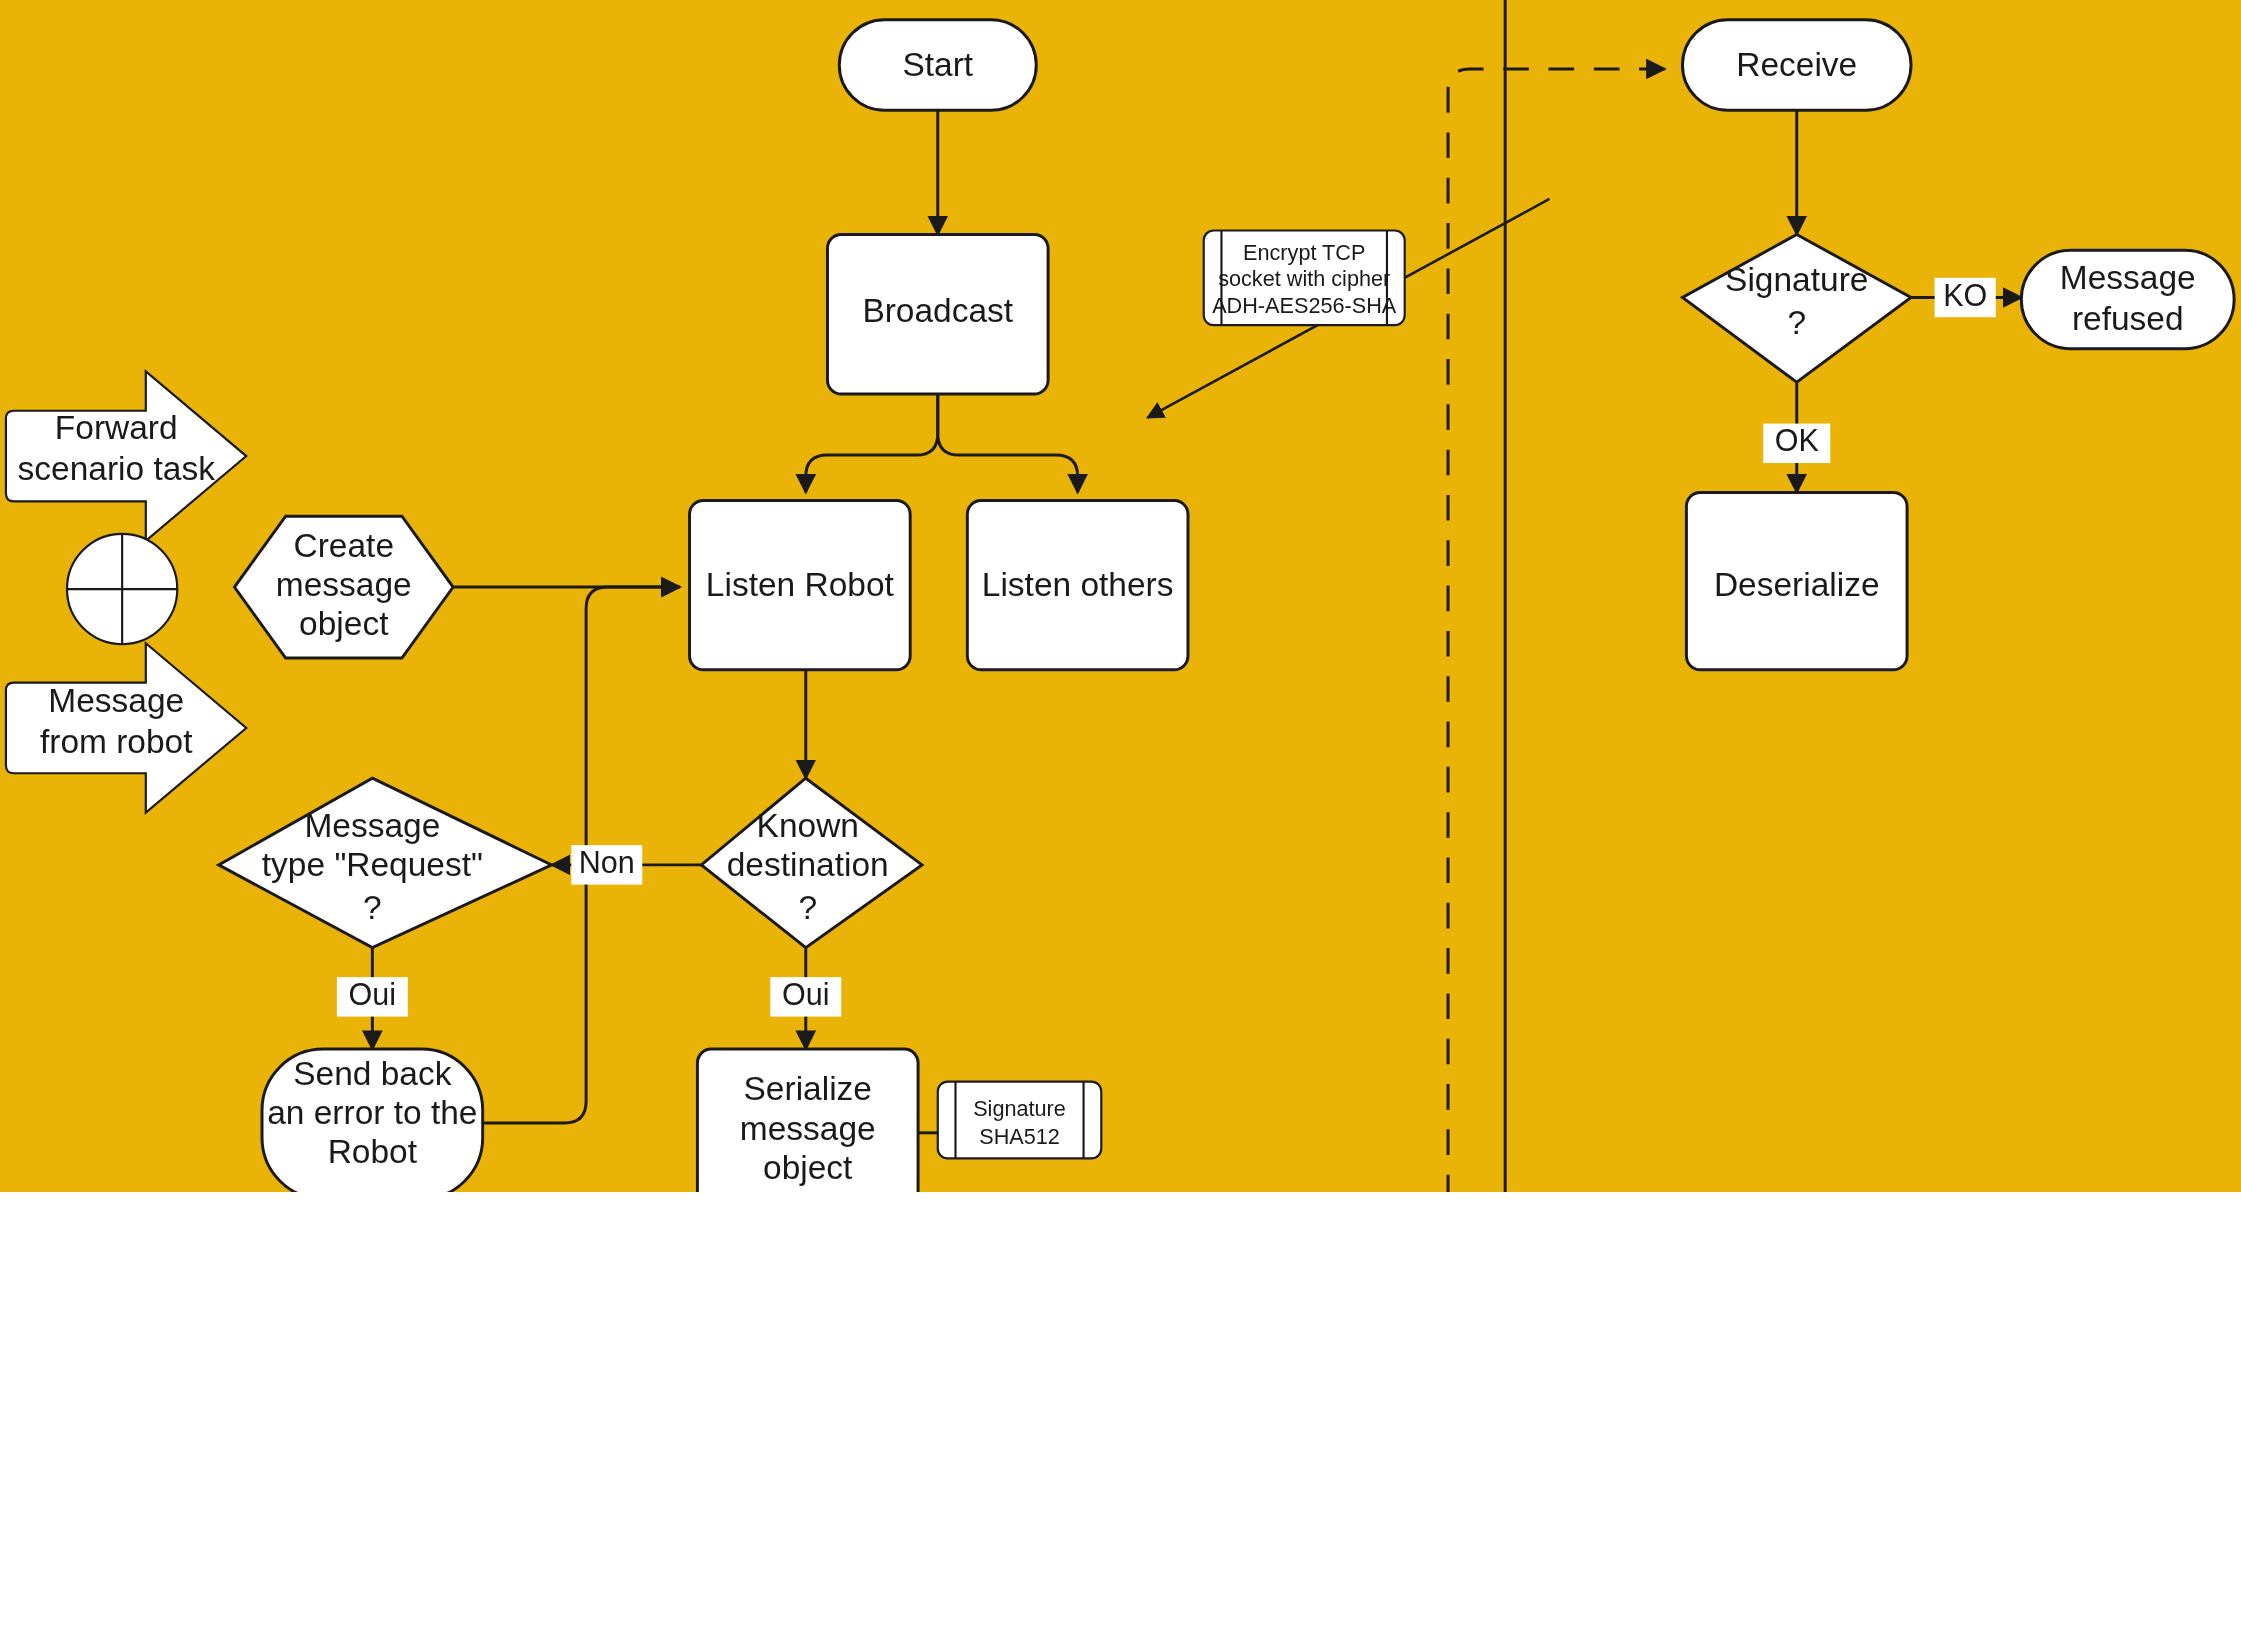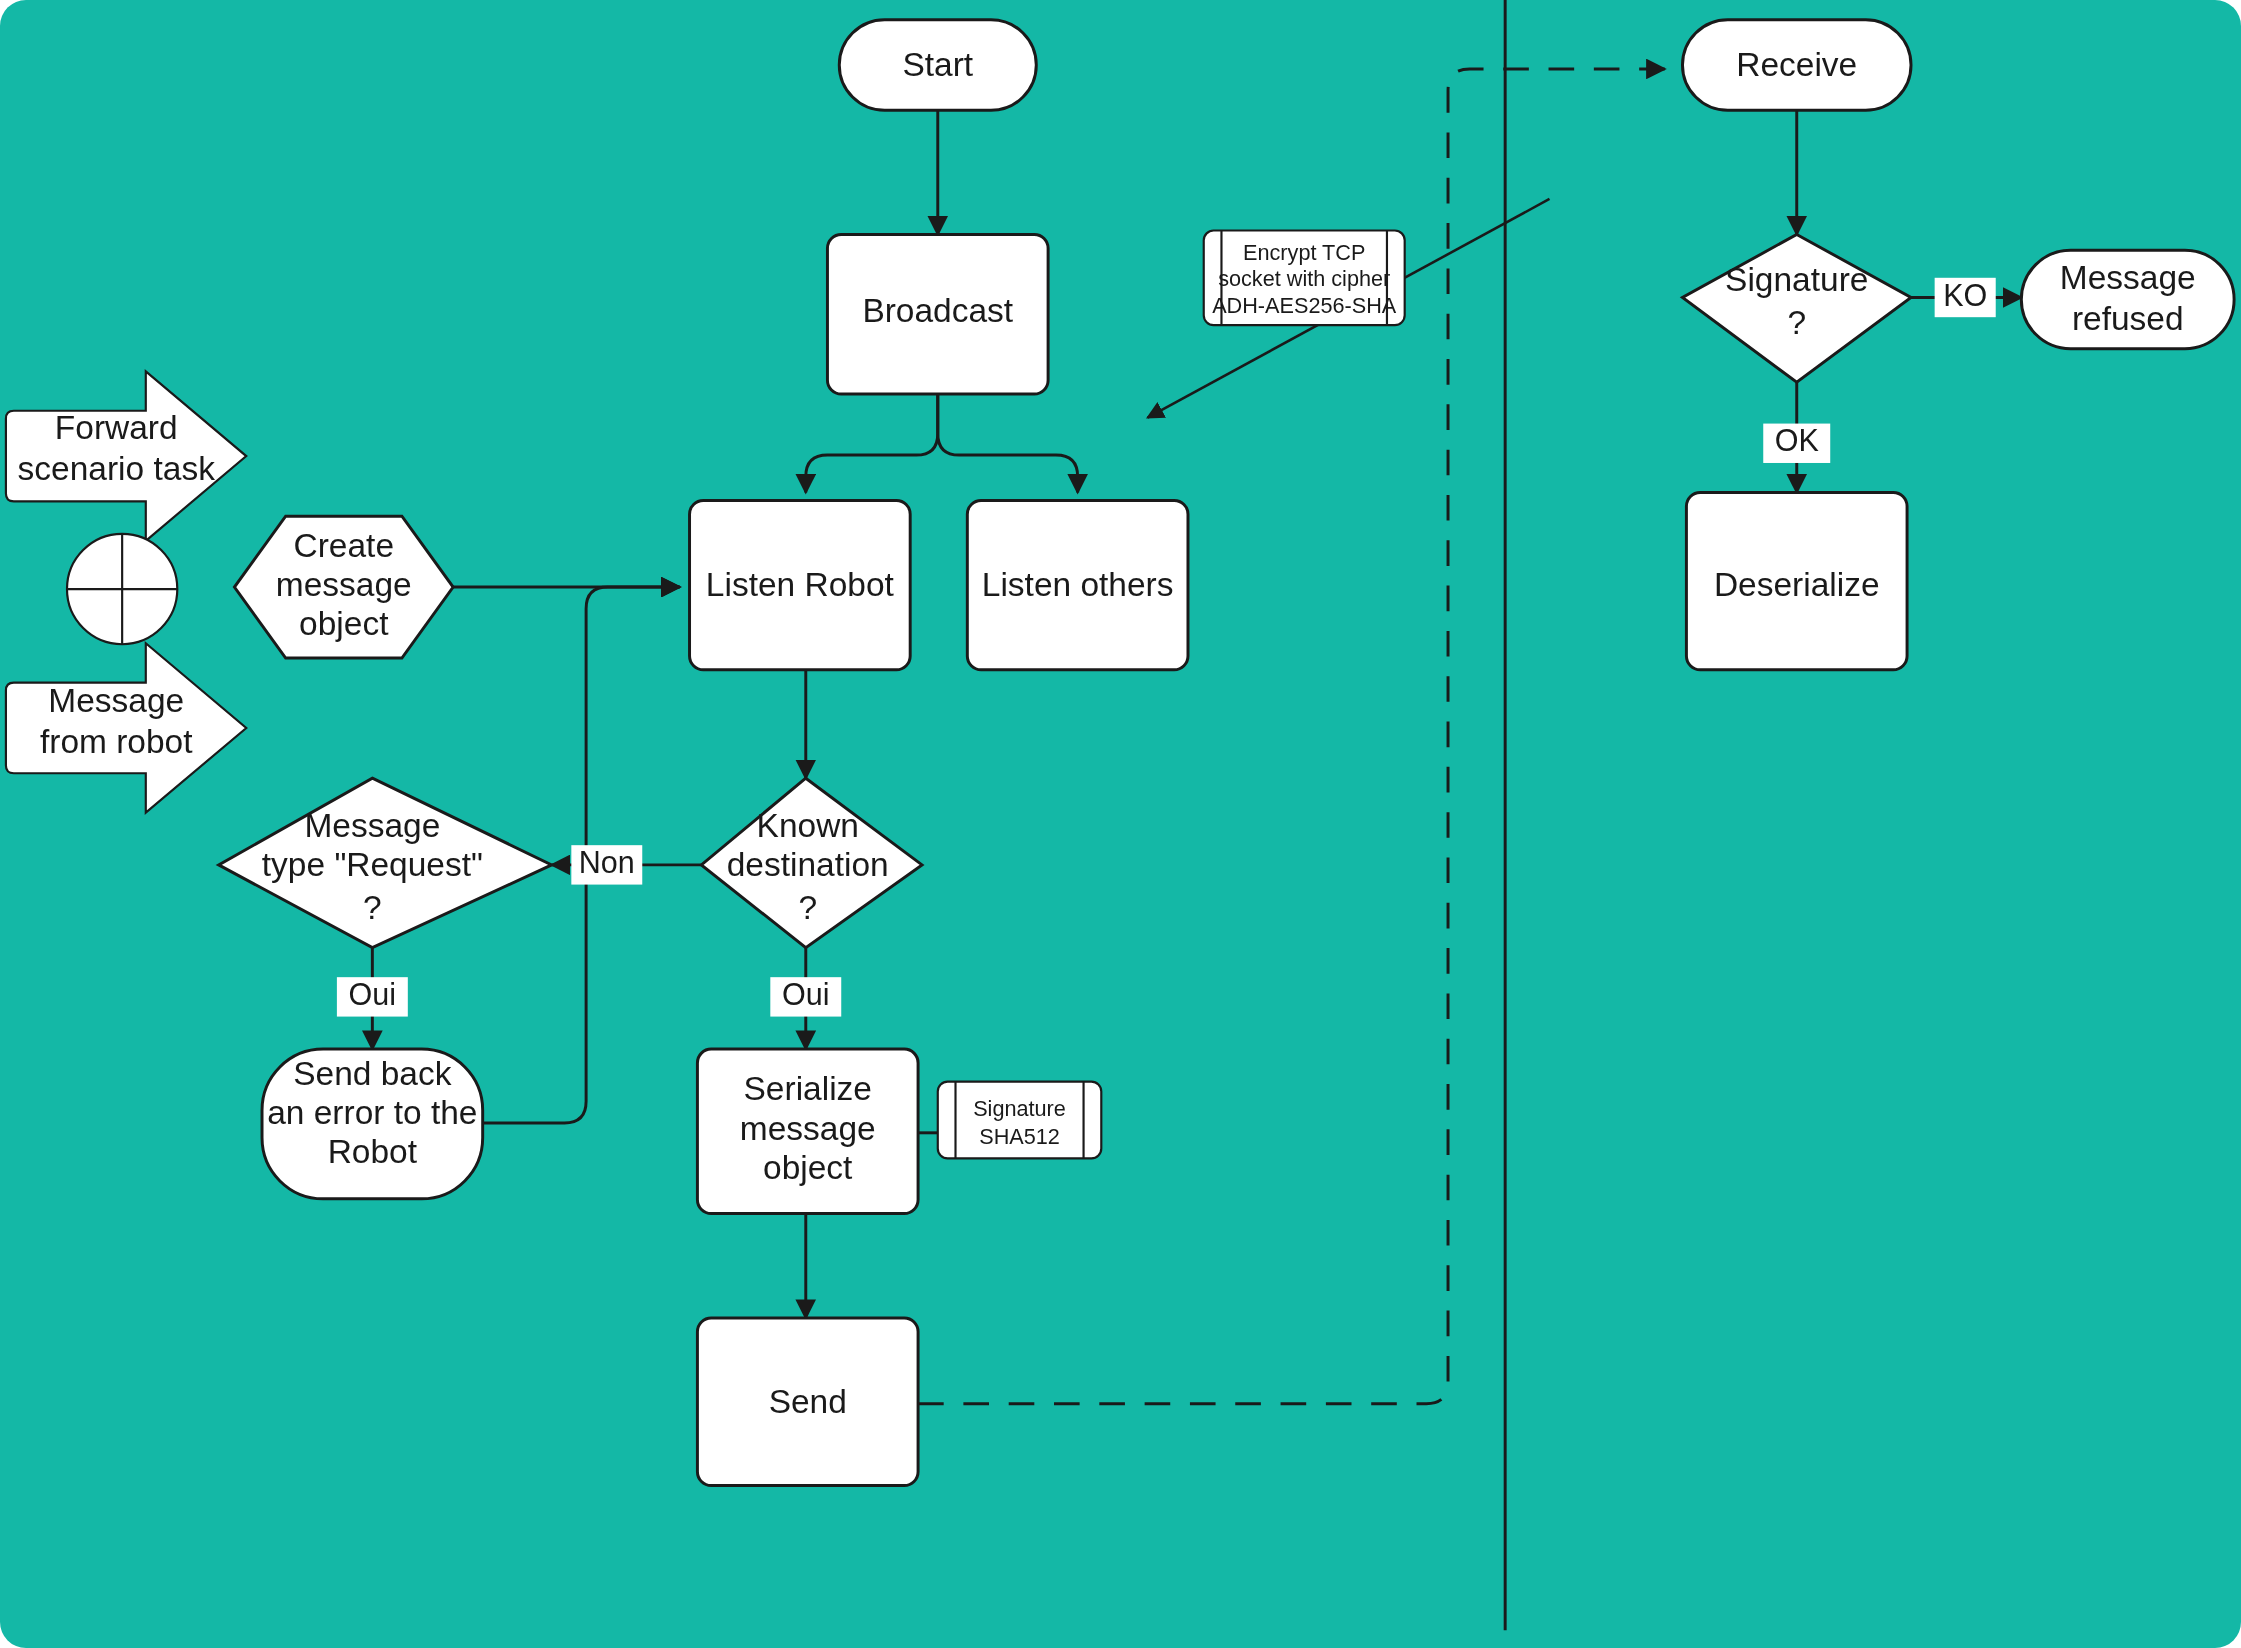--- a/index.html
+++ b/index.html
@@ -6,24 +6,23 @@
     margin: 0;
     padding: 0;
     background: #ffffff;
   }
   body {
     font-family: "Liberation Sans", sans-serif;
   }
   #canvas {
     position: relative;
     width: 2241px;
-    height: 1648px;
-    background: #14b8a6;
+    height: 1192px;
+    background: #eab308;
     overflow: hidden;
-    border-radius: 26px;
   }
   #diagram-svg {
     position: absolute;
     top: 0;
     left: 0;
     width: 2241px;
     height: 1648px;
   }
   .node-text {
     font-family: "Liberation Sans", sans-serif;

